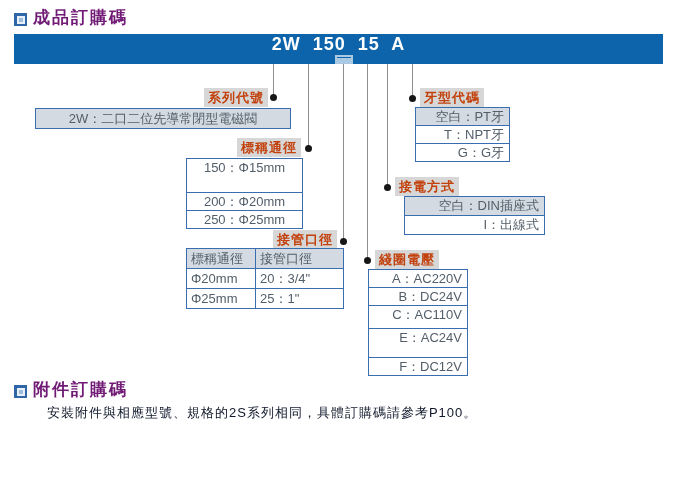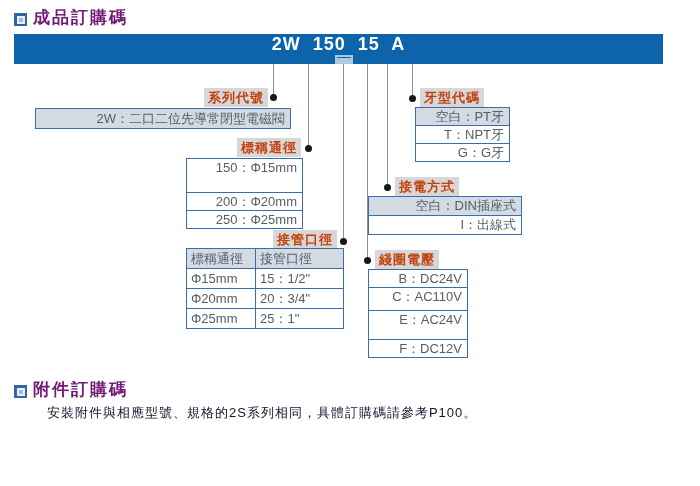--- a/index.html
+++ b/index.html
@@ -18,21 +18,21 @@
   .code-sq { display:inline-block; width:14px; height:14px; border:2px solid rgba(255,255,255,.65); margin-left:10px; }
   .vline { position:absolute; width:1px; background:var(--line,#8f8f8f); }
   .dot { position:absolute; width:7px; height:7px; border-radius:50%; background:#161616; }
   .tag { position:absolute; background:var(--tag-bg,#d7d7d7); color:#c2410c; font-size:13px; font-weight:bold;
     line-height:17px; padding:1px 4px; letter-spacing:1px; white-space:nowrap; }
   .vbox { position:absolute; }
   .vrow { box-sizing:border-box; border:1px solid var(--box-border,#3a6cb0); margin-top:-1px; background:#fff;
     color:#525e69; font-size:13px; line-height:17px; padding:0 5px; white-space:nowrap;text-align:right; }
   .vrow:first-child { margin-top:0; }
   .shaded { background:var(--shade,#d3dae1) !important; }
-  .center { }
+  .center { text-align:center; }
   .ptable { position:absolute; border-collapse:collapse; }
   .ptable td { box-sizing:border-box; border:1px solid var(--box-border,#3a6cb0); background:#fff;
     color:#525e69; font-size:13px; height:20px; padding:0 4px; white-space:nowrap; }
   .note { position:absolute; font-size:13px; color:#0f172a; letter-spacing:1px;margin-left:19px; }
 </style>
 </head>
 <body>
 
 <div class="page">
 
@@ -74,49 +74,46 @@
   </div>
 
   <div class="tag" style="right:363px;top:230px">接管口徑</div>
   <table class="ptable" style="left:186px;top:248px">
     <tbody>
         <tr>
       <td class="shaded" style="width:69px">標稱通徑</td>
       <td class="shaded" style="width:88px">接管口徑</td>
     </tr>
     <tr>
-      <td>Φ15mm</td>
-      <td>15：1/2"</td>
-    </tr>
-    <tr>
       <td>Φ20mm</td>
       <td>20：3/4"</td>
     </tr>
     <tr>
       <td>Φ25mm</td>
       <td>25：1"</td>
     </tr>
   </tbody>
     </table>
 
   <div class="tag" style="left:420px;top:88px">牙型代碼</div>
   <div class="vbox" style="left:415px;top:107px;width:95px">
     <div class="vrow shaded" style="height:19px">空白：PT牙</div>
     <div class="vrow" style="height:19px">T：NPT牙</div>
     <div class="vrow" style="height:19px">G：G牙</div>
   </div>
 
   <div class="tag" style="left:395px;top:177px">接電方式</div>
-  <div class="vbox" style="left:368px;top:196px;width:154px">
+  <div class="vbox" style="left:404px;top:196px;width:141px">
     <div class="vrow shaded" style="height:20px;line-height:18px">空白：DIN插座式</div>
     <div class="vrow" style="height:20px;line-height:18px">I：出線式</div>
   </div>
 
   <div class="tag" style="left:375px;top:250px">綫圈電壓</div>
   <div class="vbox" style="left:368px;top:269px;width:100px">
+    <div class="vrow" style="height:19px">A：AC220V</div>
     <div class="vrow" style="height:19px">B：DC24V</div>
     <div class="vrow" style="height:24px">C：AC110V</div>
     <div class="vrow" style="height:30px">E：AC24V</div>
     <div class="vrow" style="height:19px">F：DC12V</div>
   </div>
 
   <span class="sq-icon" style="left:14px;top:385px">
       <span class="inner"></span>
     </span>
   <div class="sec-title" style="left:33px;top:378px">附件訂購碼</div>

